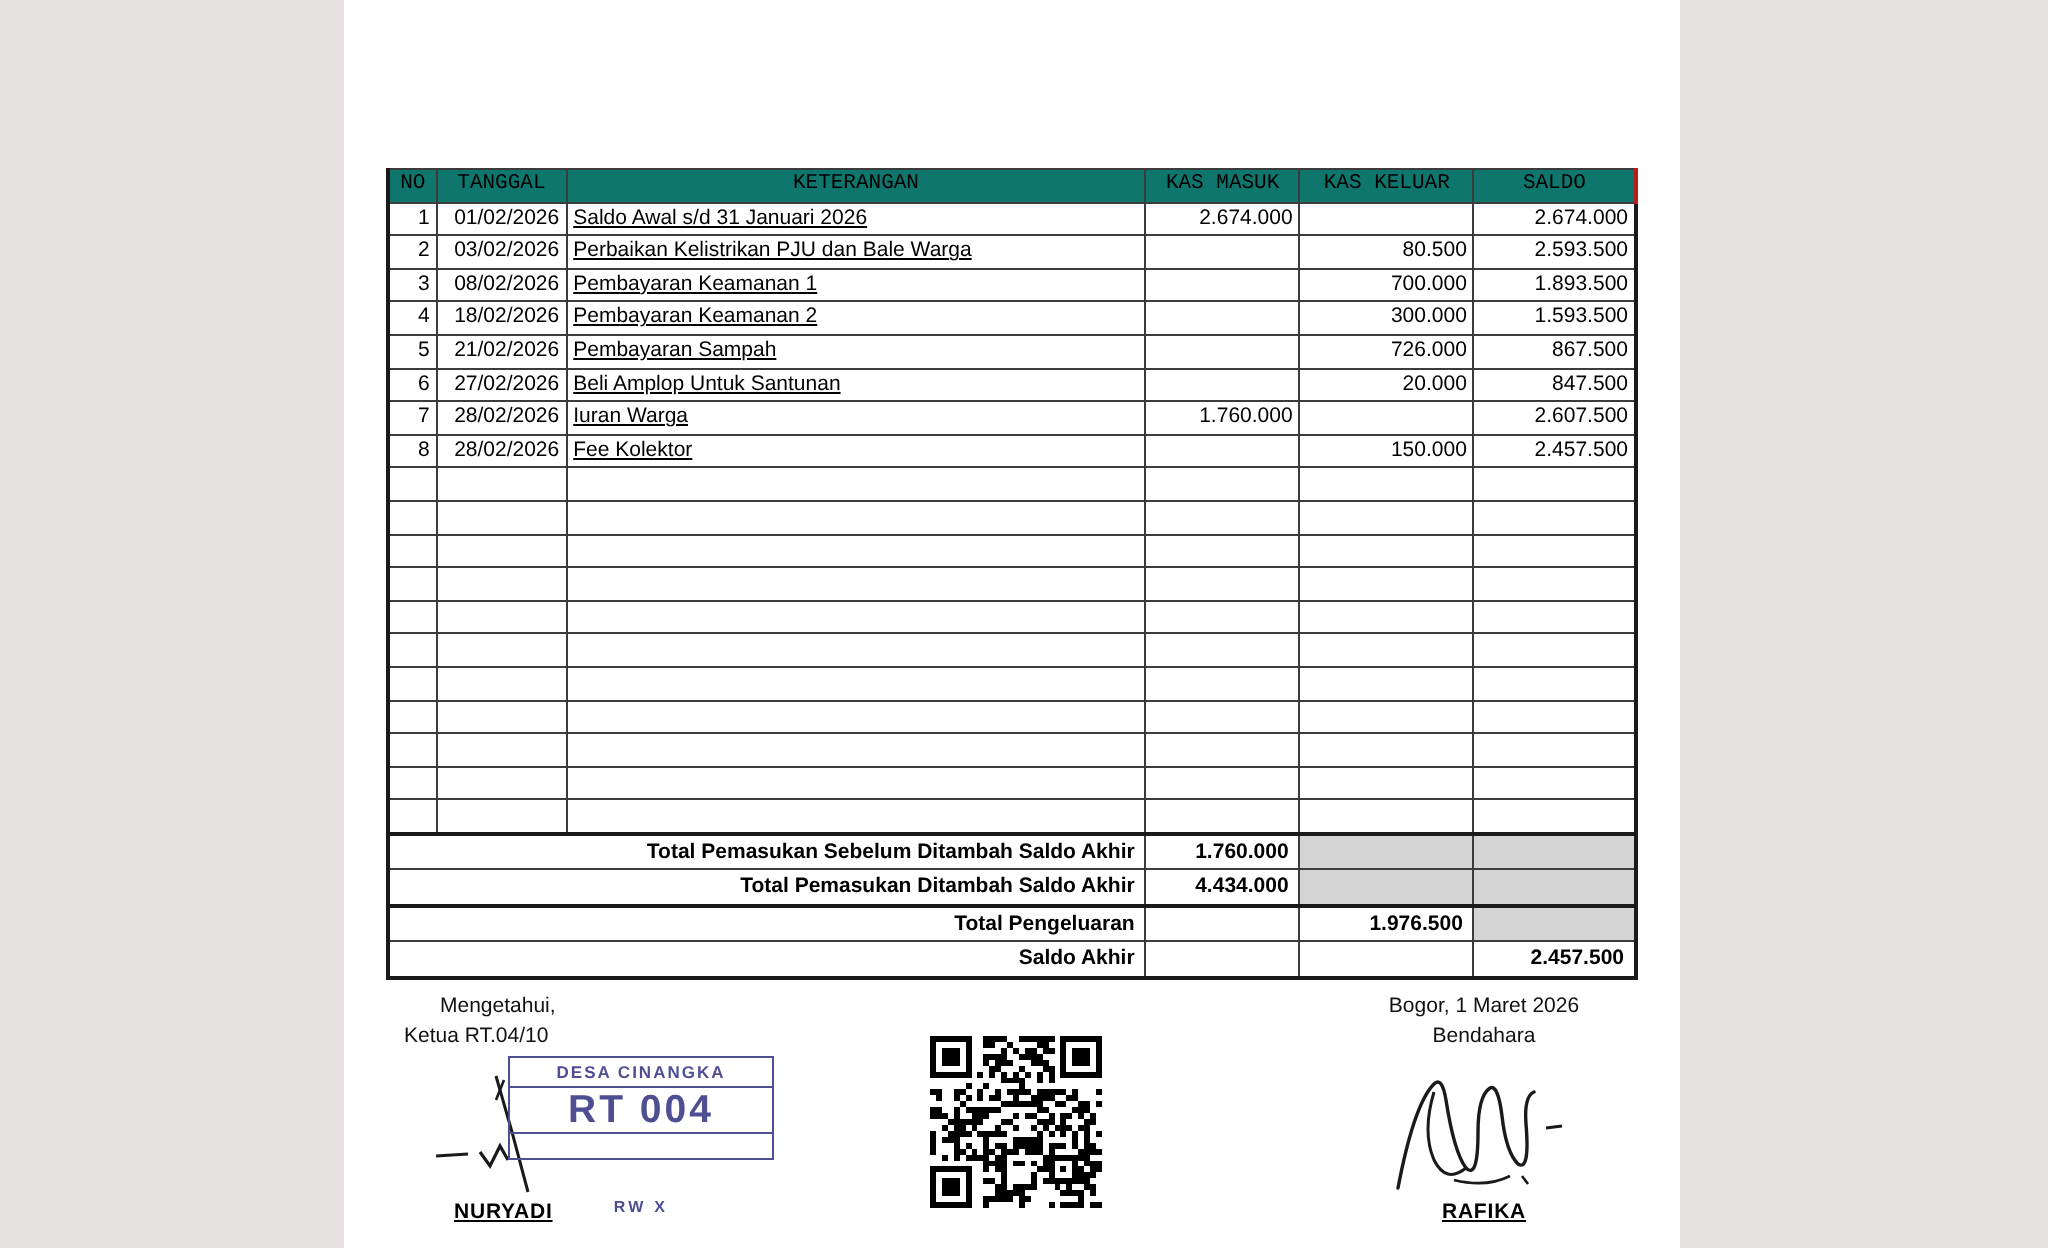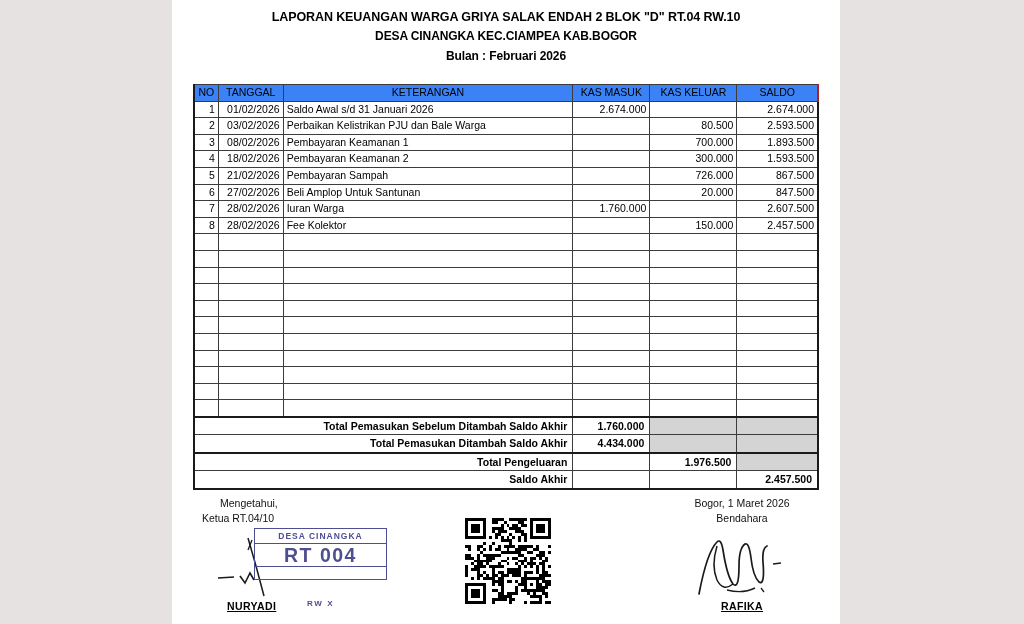--- a/index.html
+++ b/index.html
@@ -58,45 +58,46 @@
   table.ledger td, table.ledger th {
     border: 1px solid #3c3c3c;
     padding: 0 3px;
     height: 15.6px;
     line-height: 15.6px;
     overflow: hidden;
     white-space: nowrap;
     font-weight: normal;
   }
   thead th {
-    background: #3b82f6;
+    background: #0f766e;
     font-weight: bold;
     text-align: center;
     height: 22px;
     line-height: 22px;
     font-size: 10.5px;
     border: 1px solid #3c3c3c;
+    font-family: Liberation Mono, monospace;
   }
   thead tr th {
     border-top: 2px solid #1a1a1a;
   }
   thead tr th:first-child { border-left: 2px solid #1a1a1a; }
   thead tr th:last-child  { border-right: 2px solid #b91c1c; }
   thead tr th { border-bottom: 2px solid #1a1a1a; }
 
   col.c-no    { width: 24px; }
   col.c-tgl   { width: 64px; }
   col.c-ket   { width: 286px; }
   col.c-masuk { width: 76px; }
   col.c-kel   { width: 86px; }
   col.c-saldo { width: 80px; }
 
   td.no    { text-align: right; }
   td.tgl   { text-align: right; padding-right: 4px; }
-  td.ket   { text-align: left; padding-left: 4px; }
+  td.ket   { text-align: left; padding-left: 4px; text-decoration: underline; }
   td.num   { text-align: right; padding-right: 5px; }
 
   tbody tr.data td:first-child,
   tbody tr.blank td:first-child { border-left: 2px solid #1a1a1a; }
   tbody tr.data td:last-child,
   tbody tr.blank td:last-child { border-right: 2px solid #1a1a1a; }
 
   tbody tr.last-blank td { border-bottom: 2px solid #1a1a1a; }
 
   tr.summary td {
@@ -216,25 +217,20 @@
     top: 22px;
     width: 112px;
     height: 86px;
   }
 </style>
 </head>
 <body>
 
 <div id="page">
 
-  <div class="titles">
-    <div class="title-line">LAPORAN KEUANGAN WARGA GRIYA SALAK ENDAH 2 BLOK "D" RT.04 RW.10</div>
-    <div class="title-line sub">DESA CINANGKA KEC.CIAMPEA KAB.BOGOR</div>
-    <div class="title-line month">Bulan  : Februari 2026</div>
-  </div>
 
   <div class="table-wrap">
     <table class="ledger">
       <colgroup>
         <col class="c-no">
           <col class="c-tgl">
           <col class="c-ket">
         <col class="c-masuk">
           <col class="c-kel">
           <col class="c-saldo">

